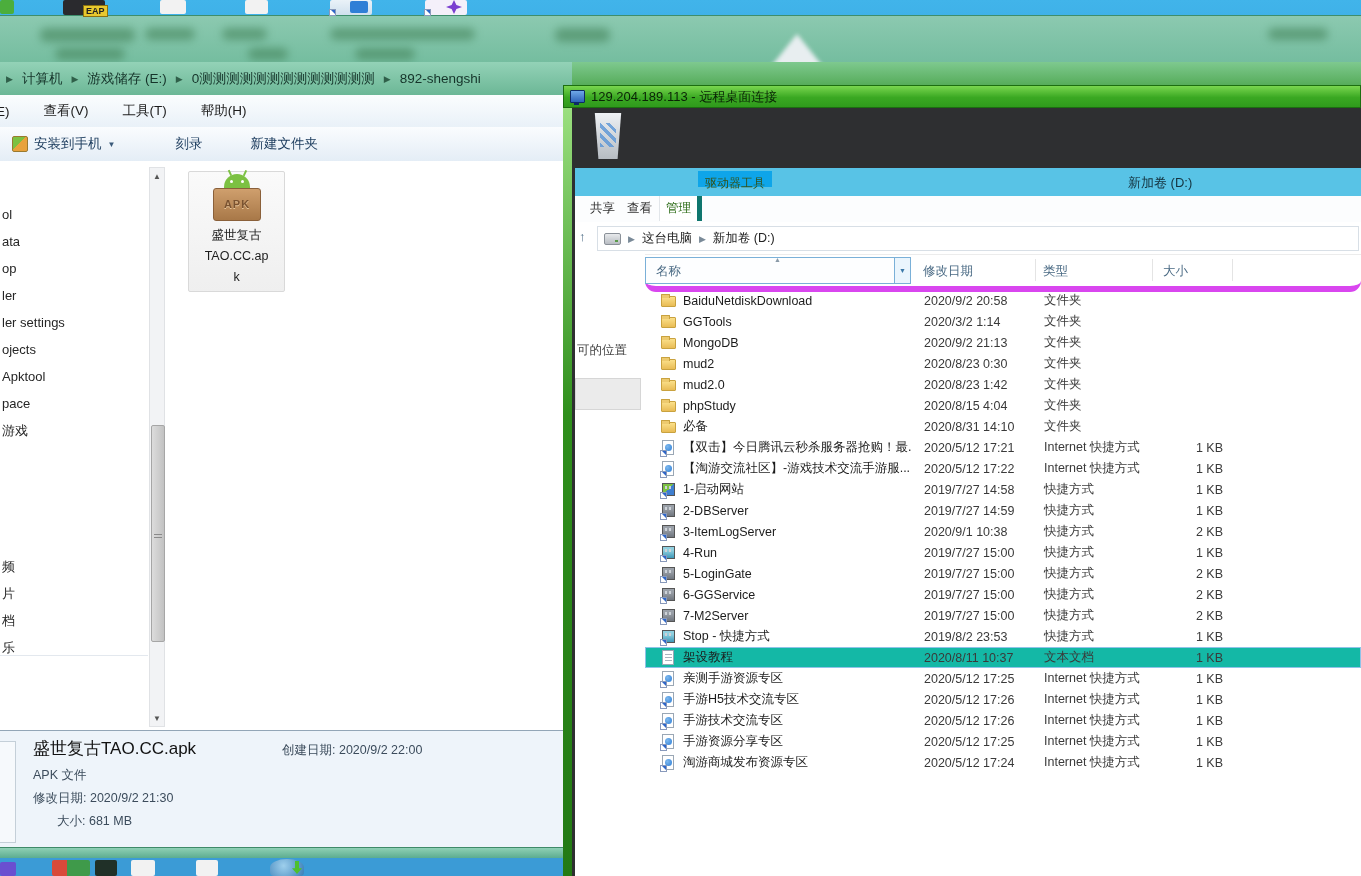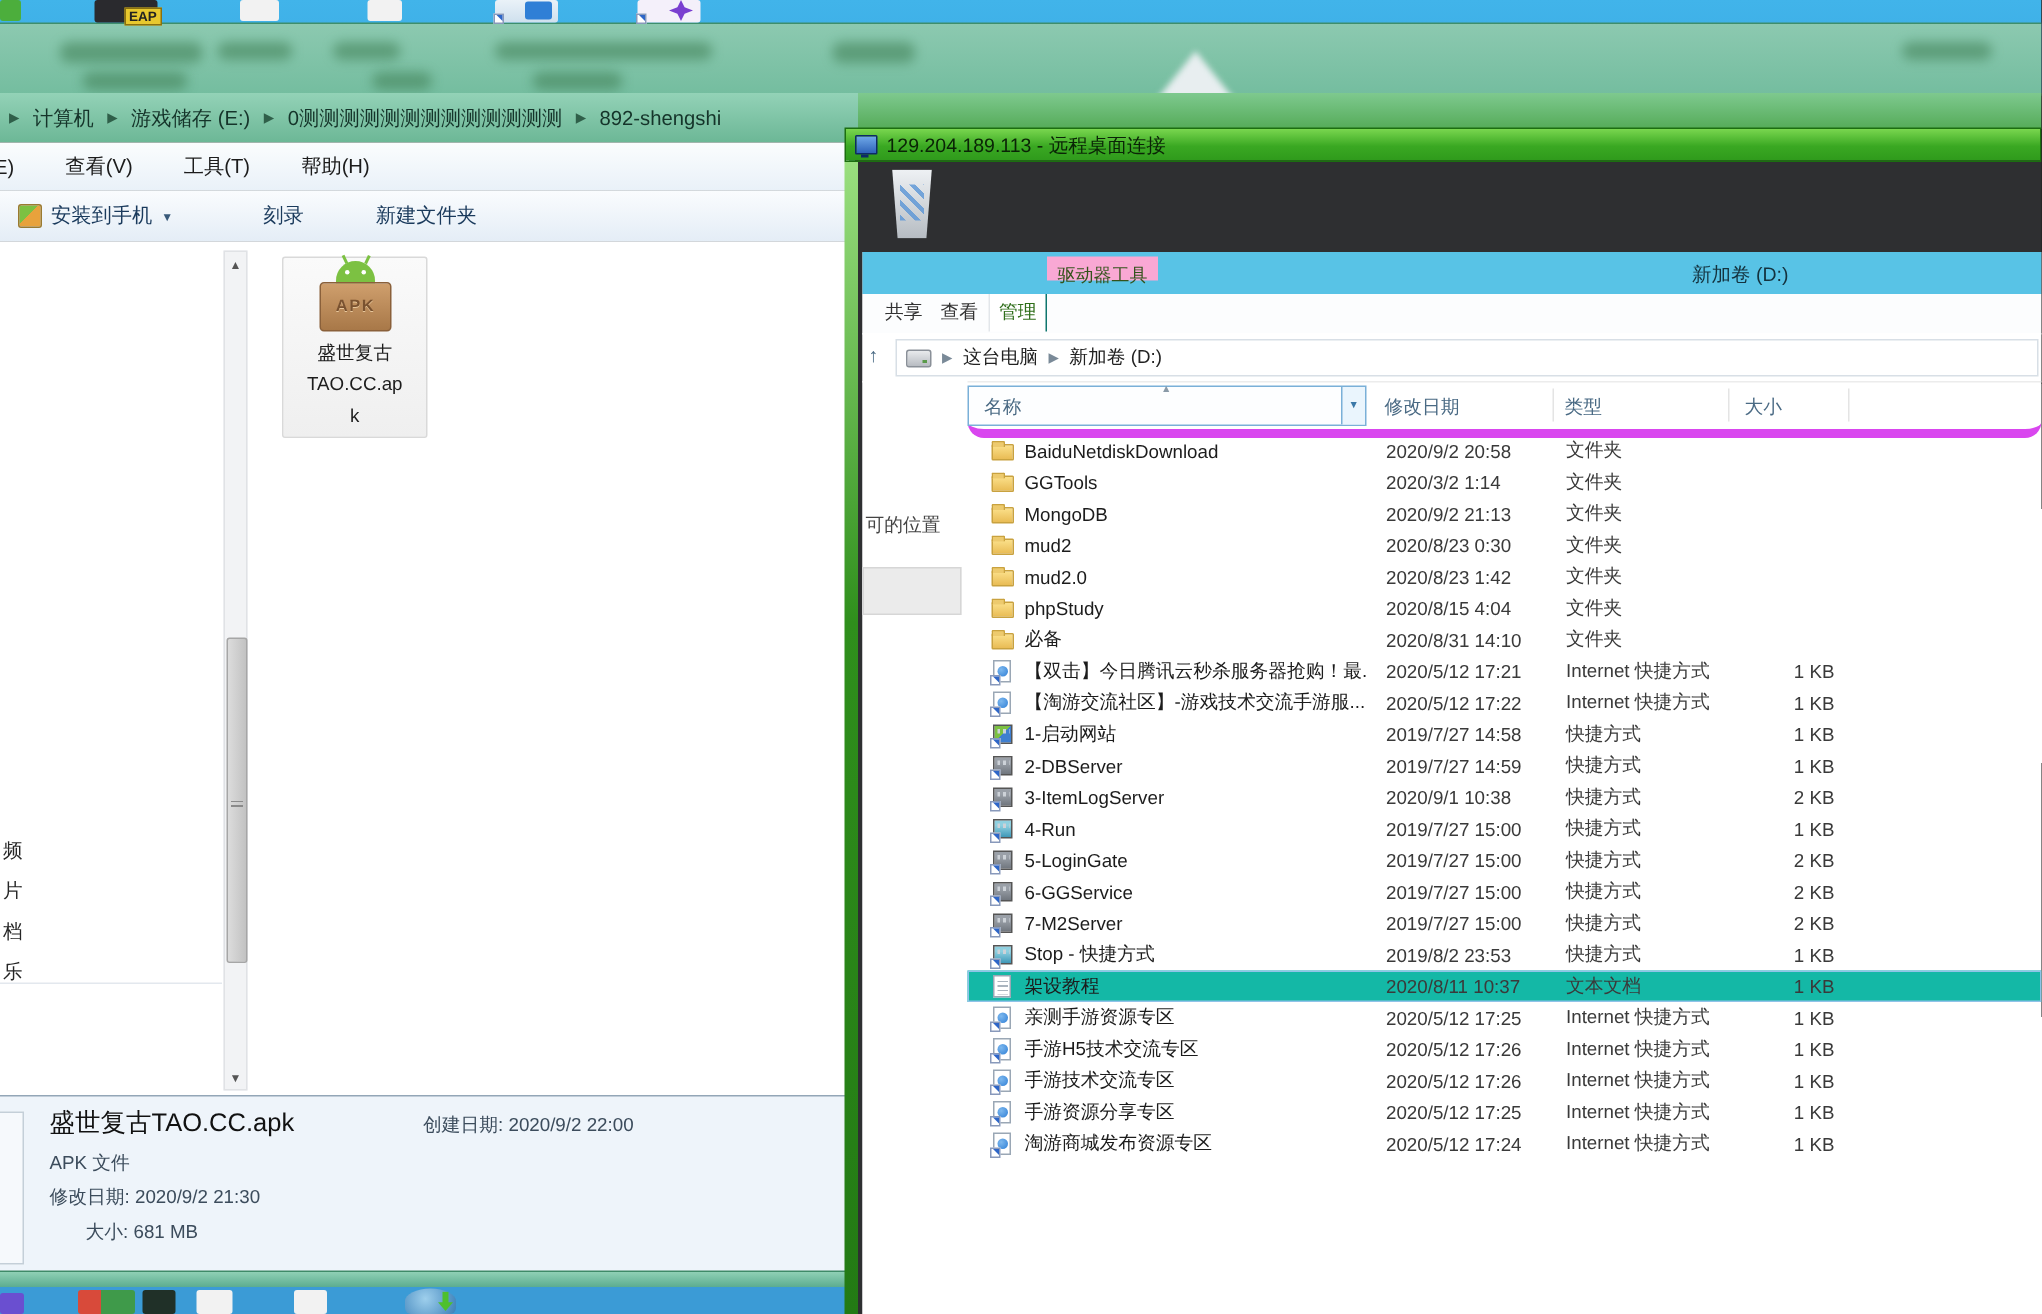--- a/index.html
+++ b/index.html
@@ -71,26 +71,26 @@
   .rdp-ic::after{content:"";position:absolute;left:3px;bottom:-3px;width:5px;height:2px;background:#0d2a66;}
   .r-frame{position:absolute;left:0;top:23px;width:9px;height:768px;background:linear-gradient(#9adf7f,#2f8f1c 40%,#237a14);}
   .r-client{position:absolute;left:9px;top:23px;width:789px;height:768px;background:#2e2f31;}
   .bin{position:absolute;left:21px;top:5px;width:30px;height:46px;
        background:linear-gradient(#eef1f4,#b6bcc2);clip-path:polygon(6% 0,94% 0,82% 100%,18% 100%);}
   .bin::after{content:"";position:absolute;left:7px;top:10px;width:16px;height:24px;
        background:repeating-linear-gradient(45deg,#5a95d6 0 3px,transparent 3px 7px);opacity:.8;}
 
   .r-explorer{position:absolute;left:3px;top:60px;width:786px;height:708px;background:#fff;}
   .r-caption{position:absolute;left:0;top:0;width:100%;height:28px;background:#58c3e6;}
-  .ctx-tab{position:absolute;left:123px;top:3px;width:74px;height:16px;background:#f9a8d4;
+  .ctx-tab{position:absolute;left:123px;top:3px;width:74px;height:16px;background:#0ea5e9;
            text-align:center;line-height:25px;font-size:12px;color:#33531b;}
   .r-captxt{position:absolute;left:553px;top:6px;font-size:13px;color:#14323e;}
   .r-tabs{position:absolute;left:0;top:28px;width:100%;height:26px;background:#fcfdfe;border-bottom:1px solid #dadfe3;}
   .r-tab{position:absolute;top:0;height:25px;line-height:25px;font-size:12.5px;color:#333;}
-  .r-tab.mgmt{color:#2f6e1a;background:#fff;border-left:1px solid #e2e6ea;border-right:1px solid #0f766e;padding:0 6px;}
+  .r-tab.mgmt{color:#2f6e1a;background:#fff;border-left:1px solid #e2e6ea;border-right:5px solid #0f766e;padding:0 6px;}
   .r-addr{position:absolute;left:0;top:54px;width:100%;height:32px;background:#fff;border-bottom:1px solid #ececec;}
   .up-arrow{position:absolute;left:4px;top:7px;font-size:13px;color:#4a6a84;}
   .addr-box{position:absolute;left:22px;top:4px;right:2px;height:23px;border:1px solid #d8dfe6;
             display:flex;align-items:center;gap:7px;padding-left:6px;font-size:12.5px;color:#222;}
   .drive-ic{width:15px;height:10px;background:linear-gradient(#e8eaec,#b8bcc2);border:1px solid #8a9098;border-radius:2px;position:relative;}
   .drive-ic::after{content:"";position:absolute;right:2px;bottom:2px;width:3px;height:2px;background:#5a9a4a;}
   .r-nav{position:absolute;left:0;top:86px;width:70px;height:622px;background:#fff;font-size:12.5px;color:#444;}
   .nav-partial{position:absolute;left:2px;top:88px;}
   .nav-box{position:absolute;left:0;top:124px;width:64px;height:30px;background:#ebebeb;border:1px solid #d6d6d6;}
 
@@ -199,20 +199,31 @@
       </div>
       <div class="tbtn" style="margin-left:40px;">
         <span>刻录</span>
       </div>
       <div class="tbtn" style="margin-left:28px;">
         <span>新建文件夹</span>
       </div>
     </div>
 
     <div class="lw-body">
+      <div class="abs" style="left:0;top:40px;width:148px;" id="sideg1">
+          <div class="side-item">ol</div>
+          <div class="side-item">ata</div>
+          <div class="side-item">op</div>
+          <div class="side-item">ler</div>
+          <div class="side-item">ler settings</div>
+          <div class="side-item">ojects</div>
+          <div class="side-item">Apktool</div>
+          <div class="side-item">pace</div>
+          <div class="side-item">游戏</div>
+        </div>
       <div class="abs" style="left:0;top:392px;width:148px;" id="sideg2">
           <div class="side-item">频</div>
           <div class="side-item">片</div>
           <div class="side-item">档</div>
           <div class="side-item">乐</div>
         </div>
       <div class="side-sep"></div>
 
       <div class="lw-scroll">
         <div class="sb-arrow" style="top:0;">▲</div>

